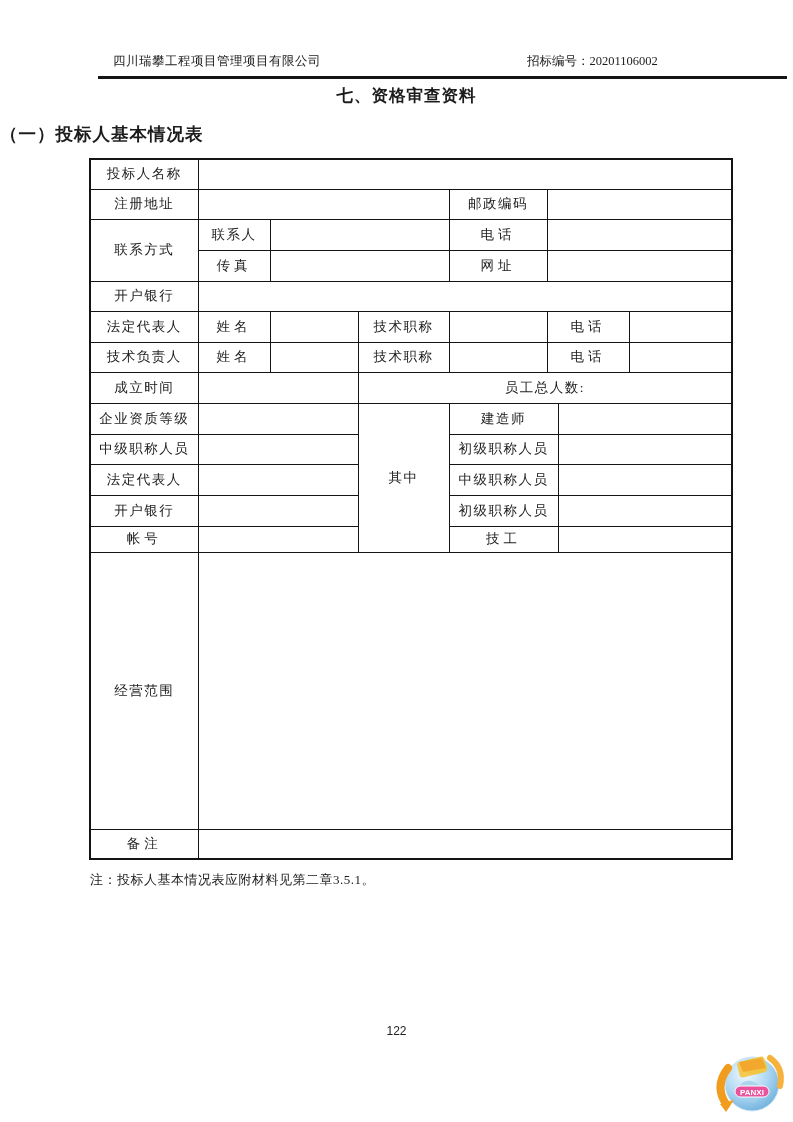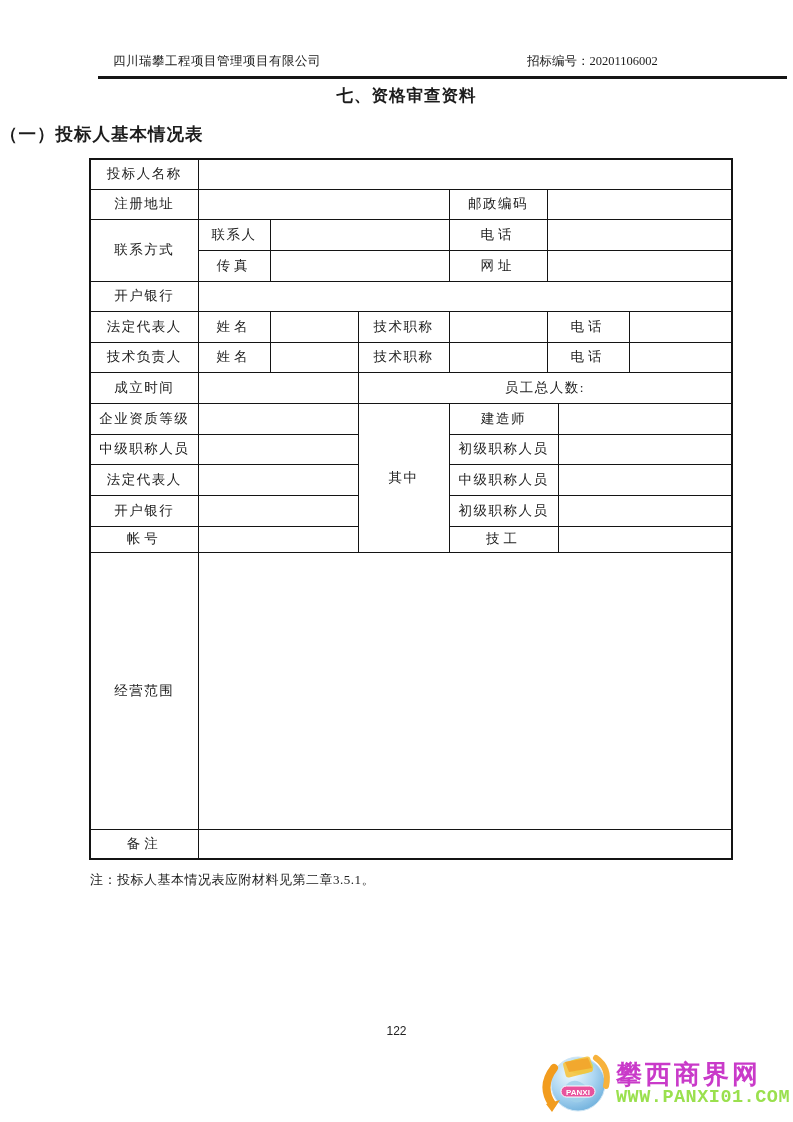--- a/index.html
+++ b/index.html
@@ -178,17 +178,13 @@
       <path d="M26,16 Q36,8 48,12 Q56,16 52,23 Q44,28 34,25 Q27,22 26,16Z" fill="#b9e070" opacity="0.95"></path>
       <rect x="24" y="11" width="28" height="16" rx="3" fill="#f6c33e" opacity="0.9" transform="rotate(-14 38 19)"></rect>
       <path d="M25,14 L48,10 L52,20 L29,24 Z" fill="#f2a22a" opacity="0.85"></path>
       <path d="M12,56 Q0,38 14,20" stroke="#f29c1e" stroke-width="8" fill="none" stroke-linecap="round"></path>
       <path d="M6,56 L20,52 L12,64 Z" fill="#f29c1e"></path>
       <path d="M56,10 Q70,20 66,38" stroke="#f7b23c" stroke-width="6" fill="none" stroke-linecap="round"></path>
       <rect x="21" y="38" width="34" height="11" rx="5.5" fill="#e8539d" stroke="#ffffff" stroke-width="1"></rect>
       <text x="38" y="46.5" font-size="8" font-weight="bold" fill="#ffffff" text-anchor="middle" font-family="Liberation Sans, sans-serif">PANXI</text>
     </svg>
   </span>
-  <span class="wm-text">
-    <span class="wm-name" style="color: rgb(201, 58, 201);">攀西商界网</span>
-    <span class="wm-url" style="color: rgb(154, 224, 78);">WWW.PANXI01.COM</span>
-  </span>
 </div>
 
 </body></html>

